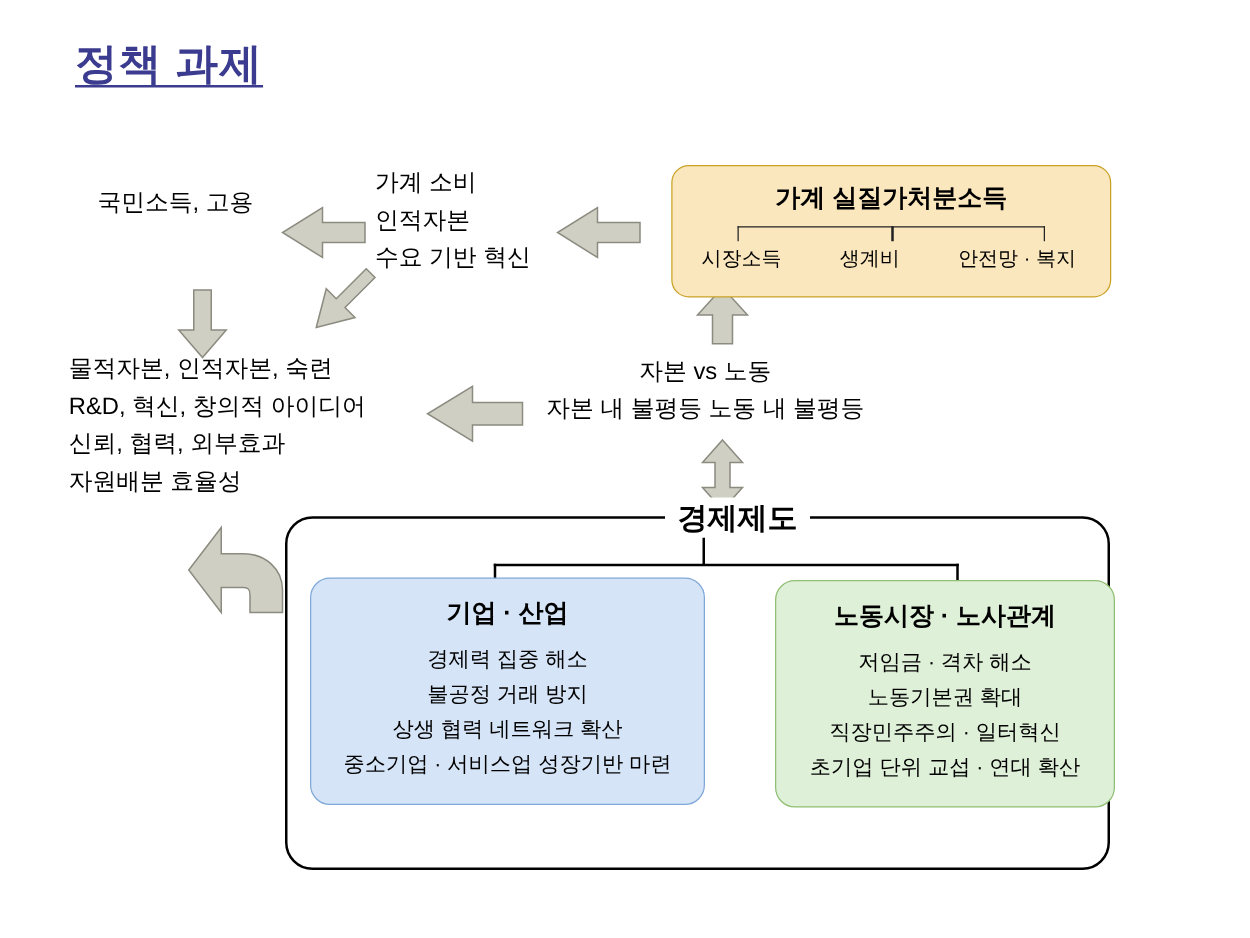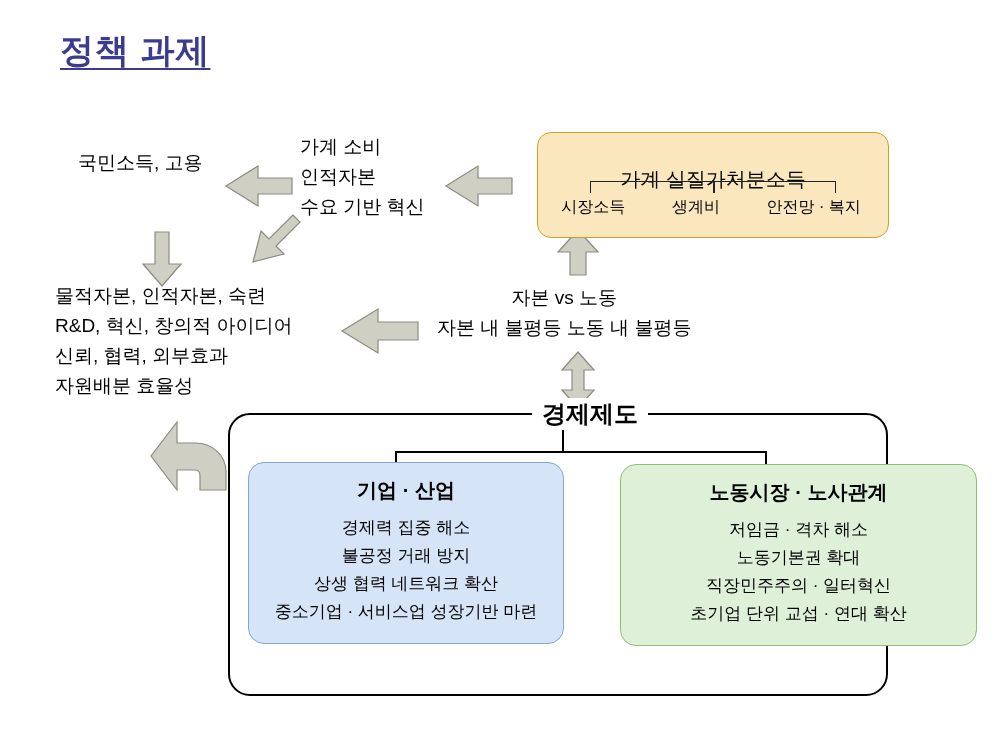--- a/index.html
+++ b/index.html
@@ -56,22 +56,21 @@
     border: 1.5px solid #c9a227;
     border-radius: 14px;
     box-sizing: border-box;
   }
   #household-title {
     position: absolute;
     left: 0; right: 0;
     top: 12px;
     text-align: center;
     font-size: 20px;
-    font-weight: normal;
-    margin-top: 21px;
+    font-weight: bold;
   }
   #household-items {
     position: absolute;
     left: 0; right: 4px;
     top: 64px;
     display: flex;
     justify-content: space-around;
     font-size: 16px;
     text-align: right;
   }
@@ -156,21 +155,21 @@
     left: 248px;
     top: 462px;
     width: 316px;
     height: 182px;
     background: #d6e4f7;
     border: 1.5px solid #7fa8d8;
   }
   #labor-box {
     left: 620px;
     top: 464px;
-    width: 357px;
+    width: 272px;
     height: 182px;
     background: #dff0d8;
     border: 1.5px solid #8fbf72;
   }
   .inner-title {
     font-size: 20px;
     font-weight: bold;
     margin-bottom: 10px;
   }
   .inner-list .ln {

